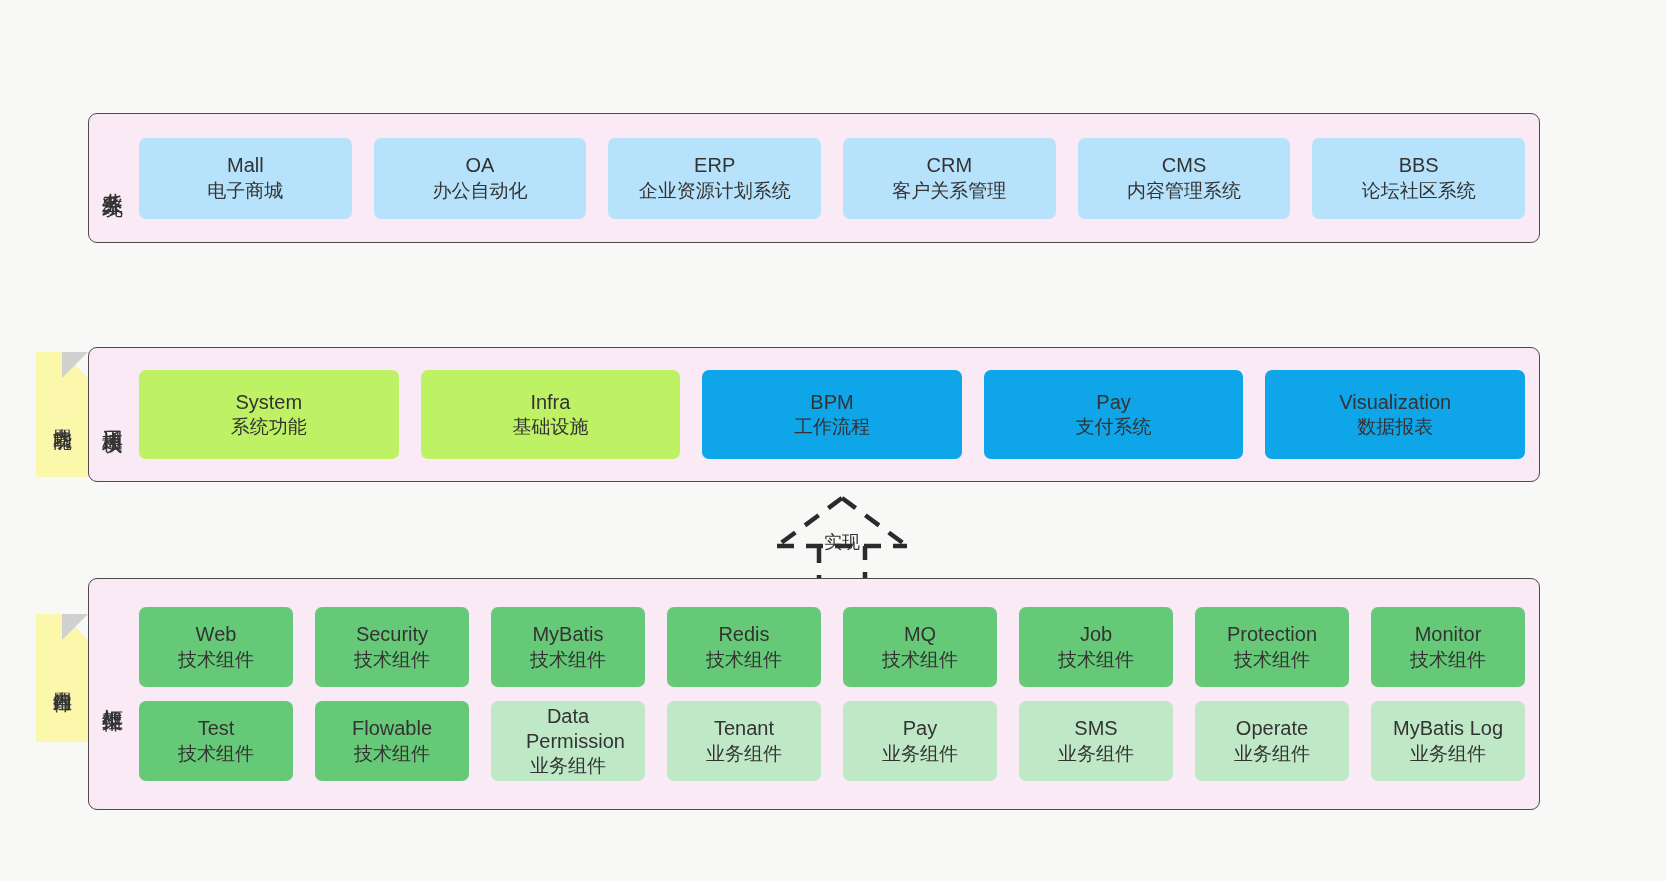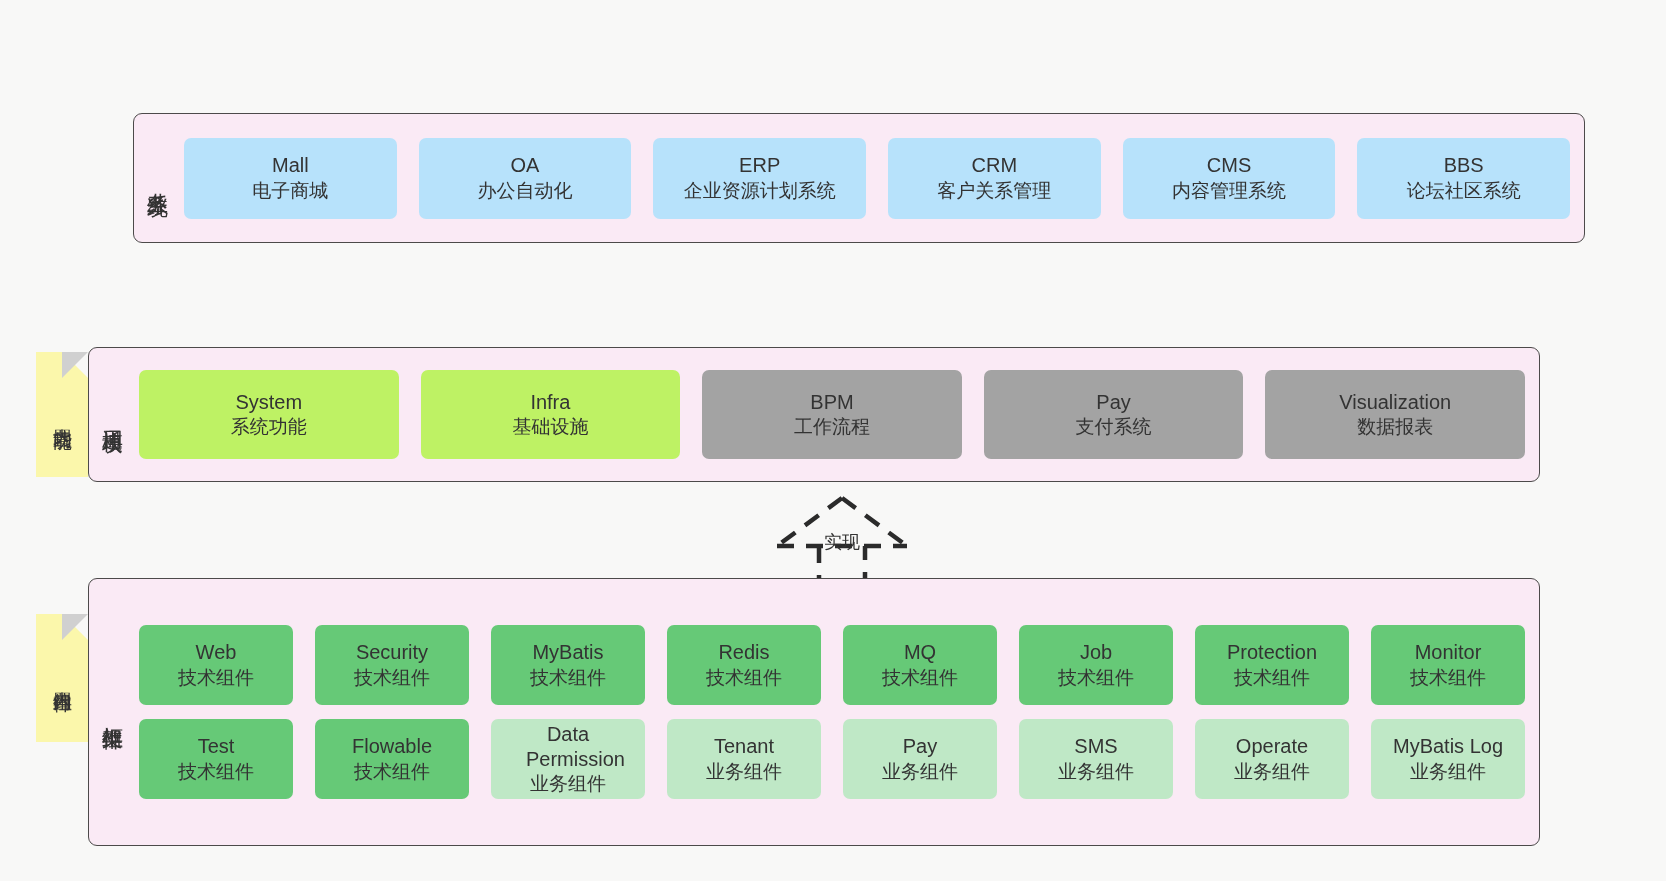--- a/index.html
+++ b/index.html
@@ -88,21 +88,21 @@
     font-size: 19px;
     color: #333333;
   }
 
   .h-biz   { height: 81px; }
   .h-mod   { height: 89px; }
   .h-comp  { height: 80px; }
 
   .c-blue       { background: #b7e2fb; }
   .c-red        { background: #bef264; }
-  .c-pink       { background: #a3a3a3; }
+  .c-pink       { background: #0ea5e9; }
   .c-green      { background: #66c977; }
   .c-lightgreen { background: #bfe8c6; }
 
   
   .sticky {
     position: absolute;
     width: 52px;
     background: #fbf7ab;
     box-sizing: border-box;
     display: flex;
@@ -152,21 +152,21 @@
     background: transparent;
     padding: 0 2px;
     white-space: nowrap;
   }
 </style>
 </head>
 <body>
 
 <div class="canvas">
 
-  <div class="layer" id="layer-business" style="left:88px; top:113px; width:1452px; height:130px;margin-left:45px;">
+  <div class="layer" id="layer-business" style="left:88px; top:113px; width:1452px; height:130px;">
     <div class="layer-title">业务系统</div>
     <div class="layer-body">
       <div class="row">
         <div class="node h-biz c-blue">
           <div class="en">Mall</div>
           <div class="cn">电子商城</div>
         </div>
         <div class="node h-biz c-blue">
           <div class="en">OA</div>
           <div class="cn">办公自动化</div>
@@ -231,21 +231,21 @@
       <polyline points="15,54 145,54" fill="none" stroke="#2b2b2b" stroke-width="4.5" stroke-dasharray="17,12" stroke-linecap="butt"></polyline>
       <polyline points="57,54 57,96 103,96 103,54" fill="none" stroke="#2b2b2b" stroke-width="4.5" stroke-dasharray="17,12" stroke-linecap="butt"></polyline>
     </svg>
     <div class="arrow-label">实现</div>
   </div>
 
   <div class="sticky" style="left:36px; top:614px; height:128px;">
     <span>内置组件</span>
   </div>
 
-  <div class="layer" id="layer-framework" style="left:88px; top:578px; width:1452px; height:268px;">
+  <div class="layer" id="layer-framework" style="left:88px; top:578px; width:1452px; height:232px;">
     <div class="layer-title">框架组件</div>
     <div class="layer-body">
 
       <div class="row">
         <div class="node h-comp c-green">
           <div class="en">Web</div>
           <div class="cn">技术组件</div>
         </div>
         <div class="node h-comp c-green">
           <div class="en">Security</div>

